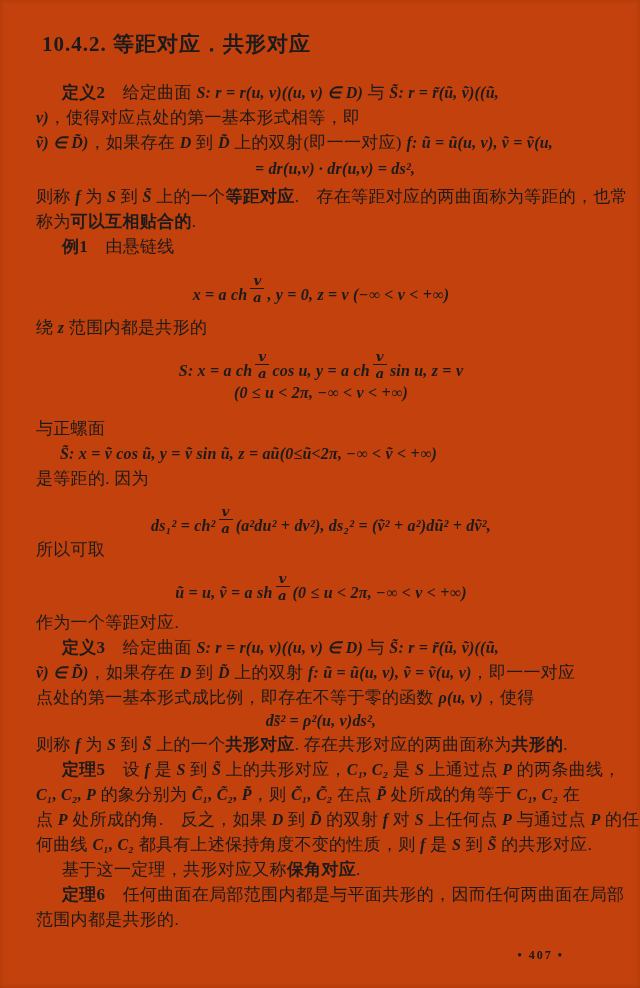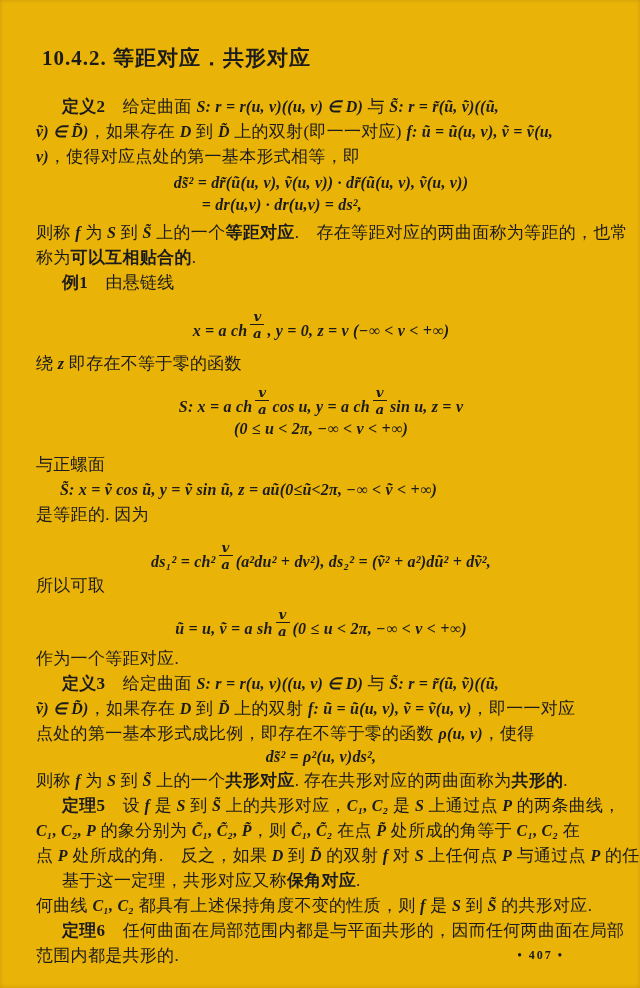--- a/index.html
+++ b/index.html
@@ -1,23 +1,23 @@
 <!DOCTYPE html>
 <html><head>
 <meta charset="utf-8">
 <style>
   html,body{margin:0;padding:0;background:#e8e6e1;}
   .page{
     width:640px;height:988px;
-    background:#eab308;
+    background:#c2410c;
     color:#1b1b1b;
     font-family:"Liberation Serif","DejaVu Serif",serif;
     position:relative;
     box-sizing:border-box;
-    padding:44px 34px 0 36px;
+    padding:30px 34px 0 36px;
     overflow:hidden;
     box-shadow:0 0 4px rgba(0,0,0,.15) inset;
   }
   .sec-title{
     font-size:21px;
     font-weight:bold;
     letter-spacing:1px;
     margin:0 0 0 6px;
     height:32px;
   }
@@ -94,45 +94,44 @@
   .mt6{margin-top:6px;}
 </style>
 </head>
 <body>
 
 <div class="page">
 
   <h1 class="sec-title">10.4.2. 等距对应．共形对应</h1>
 
   <div class="line indent mt18"><span class="seg-b">定义2</span><span class="seg-t">　给定曲面 </span><span class="seg-m">S: r = r(u, v)((u, v) ∈ D)</span><span class="seg-t"> 与 </span><span class="seg-m">S̃: r = r̃(ũ, ṽ)((ũ,</span></div>
+  <div class="line"><span class="seg-m">v)</span><span class="seg-t">，使得对应点处的第一基本形式相等，即</span></div>
   <div class="line"><span class="seg-m">ṽ) ∈ D̃)</span><span class="seg-t">，如果存在 </span><span class="seg-m">D</span><span class="seg-t"> 到 </span><span class="seg-m">D̃</span><span class="seg-t"> 上的双射(即一一对应) </span><span class="seg-m">f: ũ = ũ(u, v), ṽ = ṽ(u,</span></div>
-  <div class="line"><span class="seg-m">v)</span><span class="seg-t">，使得对应点处的第一基本形式相等，即</span></div>
 
   <div class="eq-group eq-pair mt3">
     <div class="eq-pair-inner">
-      <div class="eq-line eq-plain"><span class="seg-m">ds̃² = dr̃(ũ(u, v), ṽ(u, v)) · dr̃(ũ(u, v), ṽ(u, v))</span></div>
       <div class="eq-line eq-plain eq-cont"><span class="seg-m">= dr(u,v) · dr(u,v) = ds²,</span></div>
     </div>
   </div>
 
   <div class="line mt4"><span class="seg-t">则称 </span><span class="seg-m">f</span><span class="seg-t"> 为 </span><span class="seg-m">S</span><span class="seg-t"> 到 </span><span class="seg-m">S̃</span><span class="seg-t"> 上的一个</span><span class="seg-b">等距对应</span><span class="seg-t">.　存在等距对应的两曲面称为等距的，也常</span></div>
   <div class="line"><span class="seg-t">称为</span><span class="seg-b">可以互相贴合的</span><span class="seg-t">.</span></div>
 
   <div class="line indent"><span class="seg-b">例1</span><span class="seg-t">　由悬链线</span></div>
 
   <div class="eq-line eq-tall eq-center mt5">
       <span class="seg-m">x = a ch </span>
       <span class="frac">
         <span class="fnum">v</span>
         <span class="fden">a</span>
       </span>
       <span class="seg-m"> ,  y = 0,  z = v (−∞ &lt; v &lt; +∞)</span>
     </div>
 
-  <div class="line mt9"><span class="seg-t">绕 </span><span class="seg-m">z</span><span class="seg-t"> 即存在不等于零的函数</span></div>
+  <div class="line mt9"><span class="seg-t">绕 </span><span class="seg-m">z</span><span class="seg-t"> 范围内都是共形的</span></div>
 
   <div class="eq-line eq-tall eq-center">
       <span class="seg-m">S:  x = a ch </span>
       <span class="frac">
         <span class="fnum">v</span>
         <span class="fden">a</span>
       </span>
       <span class="seg-m"> cos u,  y = a ch </span>
       <span class="frac">
         <span class="fnum">v</span>
@@ -173,22 +172,22 @@
   <div class="line"><span class="seg-m">ṽ) ∈ D̃)</span><span class="seg-t">，如果存在 </span><span class="seg-m">D</span><span class="seg-t"> 到 </span><span class="seg-m">D̃</span><span class="seg-t"> 上的双射 </span><span class="seg-m">f: ũ = ũ(u, v), ṽ = ṽ(u, v)</span><span class="seg-t">，即一一对应</span></div>
   <div class="line"><span class="seg-t">点处的第一基本形式成比例，即存在不等于零的函数 </span><span class="seg-m">ρ(u, v)</span><span class="seg-t">，使得</span></div>
 
   <div class="eq-line eq-plain eq-center"><span class="seg-m">ds̃² = ρ²(u, v)ds²,</span></div>
 
   <div class="line"><span class="seg-t">则称 </span><span class="seg-m">f</span><span class="seg-t"> 为 </span><span class="seg-m">S</span><span class="seg-t"> 到 </span><span class="seg-m">S̃</span><span class="seg-t"> 上的一个</span><span class="seg-b">共形对应</span><span class="seg-t">. 存在共形对应的两曲面称为</span><span class="seg-b">共形的</span><span class="seg-t">.</span></div>
 
   <div class="line indent"><span class="seg-b">定理5</span><span class="seg-t">　设 </span><span class="seg-m">f</span><span class="seg-t"> 是 </span><span class="seg-m">S</span><span class="seg-t"> 到 </span><span class="seg-m">S̃</span><span class="seg-t"> 上的共形对应，</span><span class="seg-m">C₁, C₂</span><span class="seg-t"> 是 </span><span class="seg-m">S</span><span class="seg-t"> 上通过点 </span><span class="seg-m">P</span><span class="seg-t"> 的两条曲线，</span></div>
   <div class="line"><span class="seg-m">C₁, C₂, P</span><span class="seg-t"> 的象分别为 </span><span class="seg-m">C̃₁, C̃₂, P̃</span><span class="seg-t">，则 </span><span class="seg-m">C̃₁, C̃₂</span><span class="seg-t"> 在点 </span><span class="seg-m">P̃</span><span class="seg-t"> 处所成的角等于 </span><span class="seg-m">C₁, C₂</span><span class="seg-t"> 在</span></div>
   <div class="line"><span class="seg-t">点 </span><span class="seg-m">P</span><span class="seg-t"> 处所成的角.　反之，如果 </span><span class="seg-m">D</span><span class="seg-t"> 到 </span><span class="seg-m">D̃</span><span class="seg-t"> 的双射 </span><span class="seg-m">f</span><span class="seg-t"> 对 </span><span class="seg-m">S</span><span class="seg-t"> 上任何点 </span><span class="seg-m">P</span><span class="seg-t"> 与通过点 </span><span class="seg-m">P</span><span class="seg-t"> 的任</span></div>
+  <div class="line"><span class="seg-t">何曲线 </span><span class="seg-m">C₁, C₂</span><span class="seg-t"> 都具有上述保持角度不变的性质，则 </span><span class="seg-m">f</span><span class="seg-t"> 是 </span><span class="seg-m">S</span><span class="seg-t"> 到 </span><span class="seg-m">S̃</span><span class="seg-t"> 的共形对应.</span></div>
+
   <div class="line indent"><span class="seg-t">基于这一定理，共形对应又称</span><span class="seg-b">保角对应</span><span class="seg-t">.</span></div>
-
-  <div class="line"><span class="seg-t">何曲线 </span><span class="seg-m">C₁, C₂</span><span class="seg-t"> 都具有上述保持角度不变的性质，则 </span><span class="seg-m">f</span><span class="seg-t"> 是 </span><span class="seg-m">S</span><span class="seg-t"> 到 </span><span class="seg-m">S̃</span><span class="seg-t"> 的共形对应.</span></div>
 
   <div class="line indent"><span class="seg-b">定理6</span><span class="seg-t">　任何曲面在局部范围内都是与平面共形的，因而任何两曲面在局部</span></div>
   <div class="line"><span class="seg-t">范围内都是共形的.</span></div>
 
   <div class="footer-pagenum">• 407 •</div>
 
 </div>
 
 </body></html>

